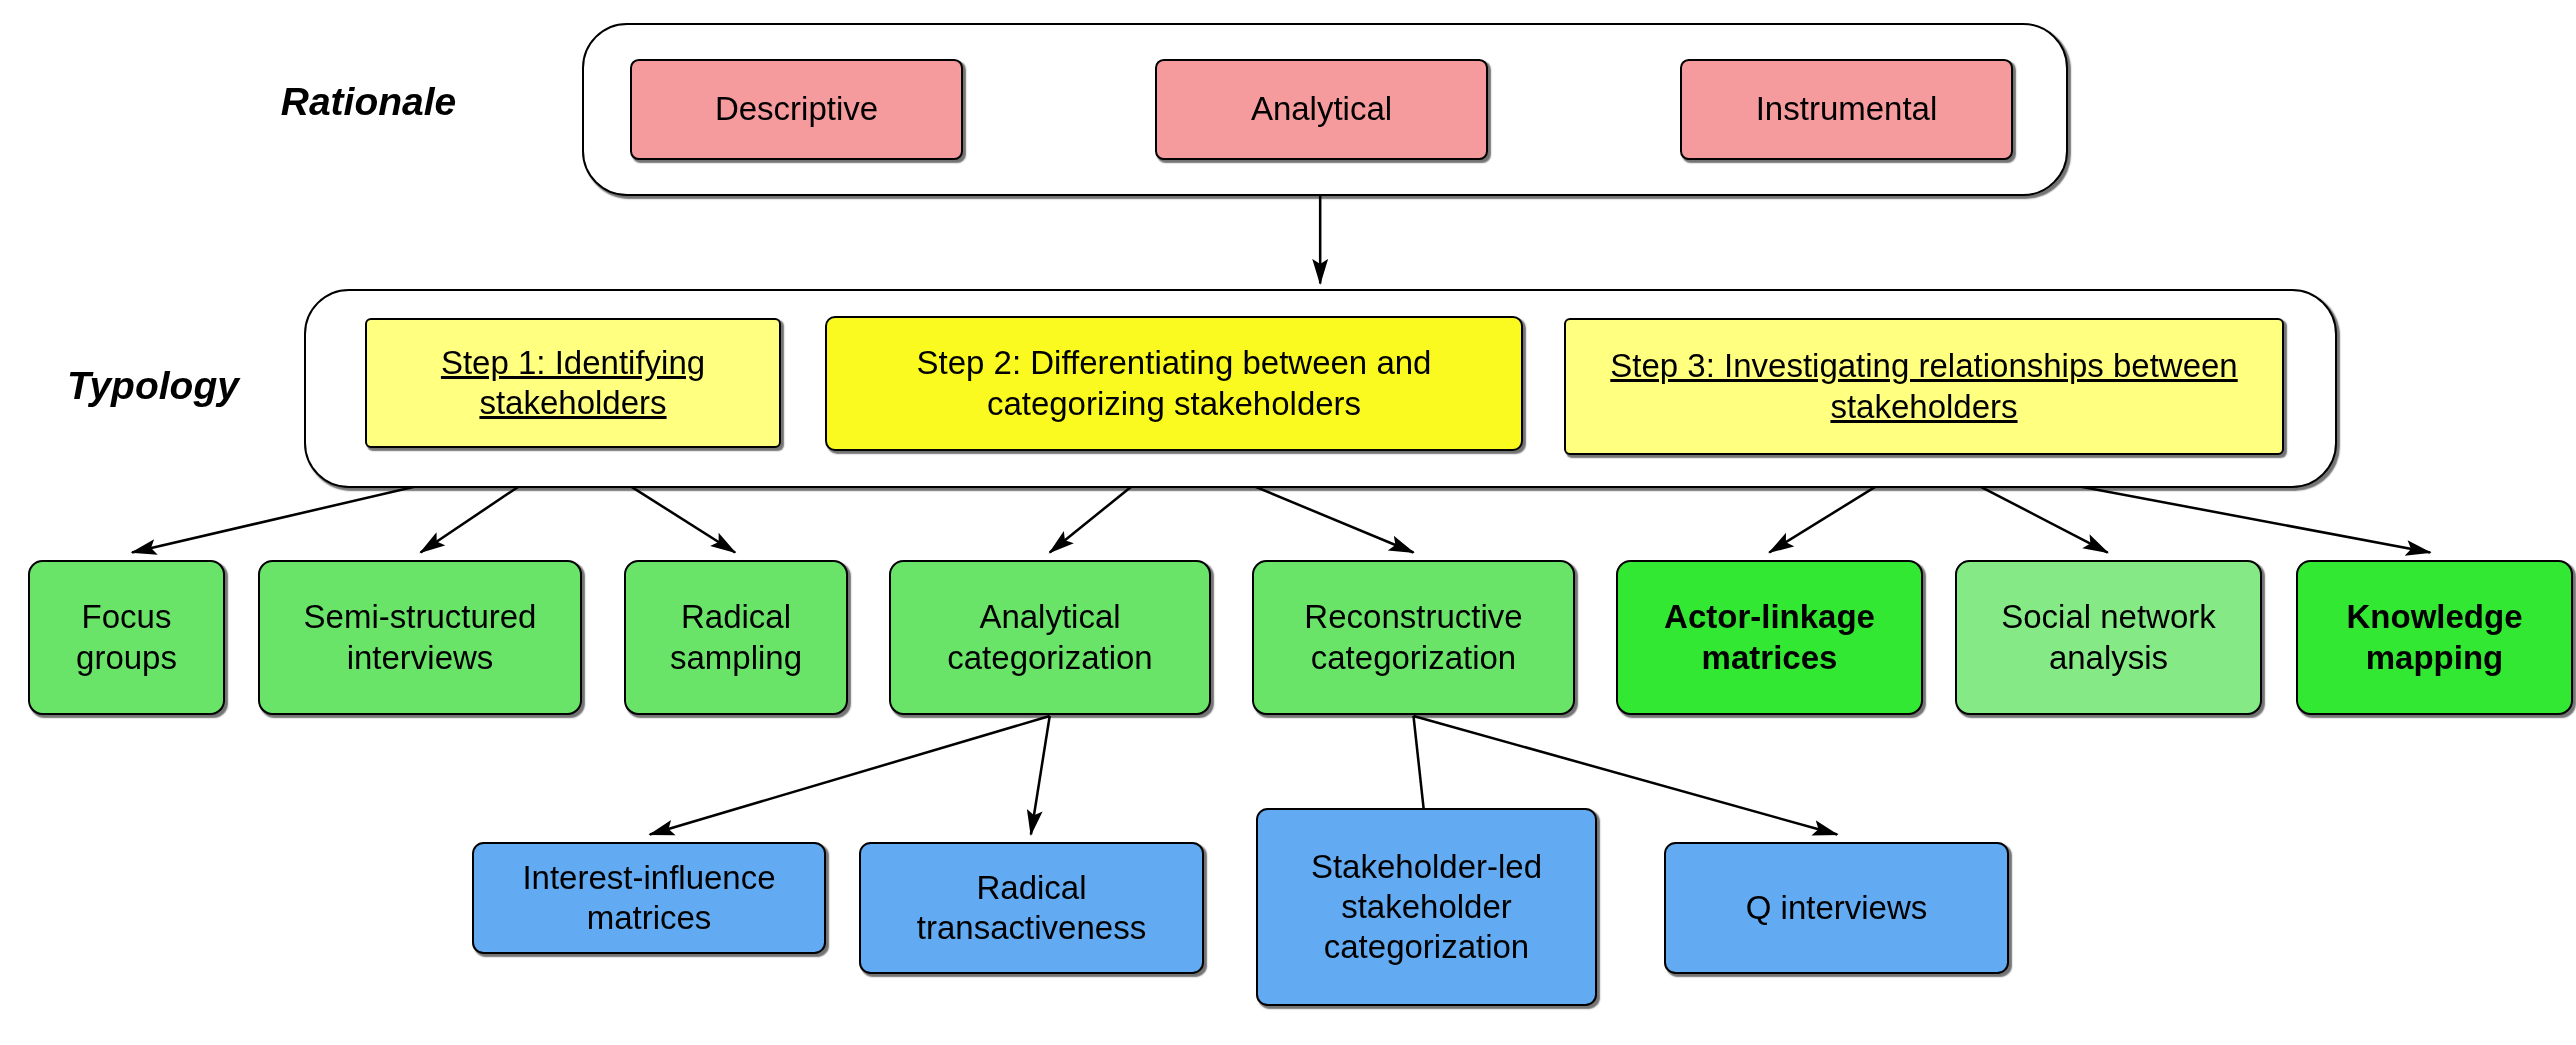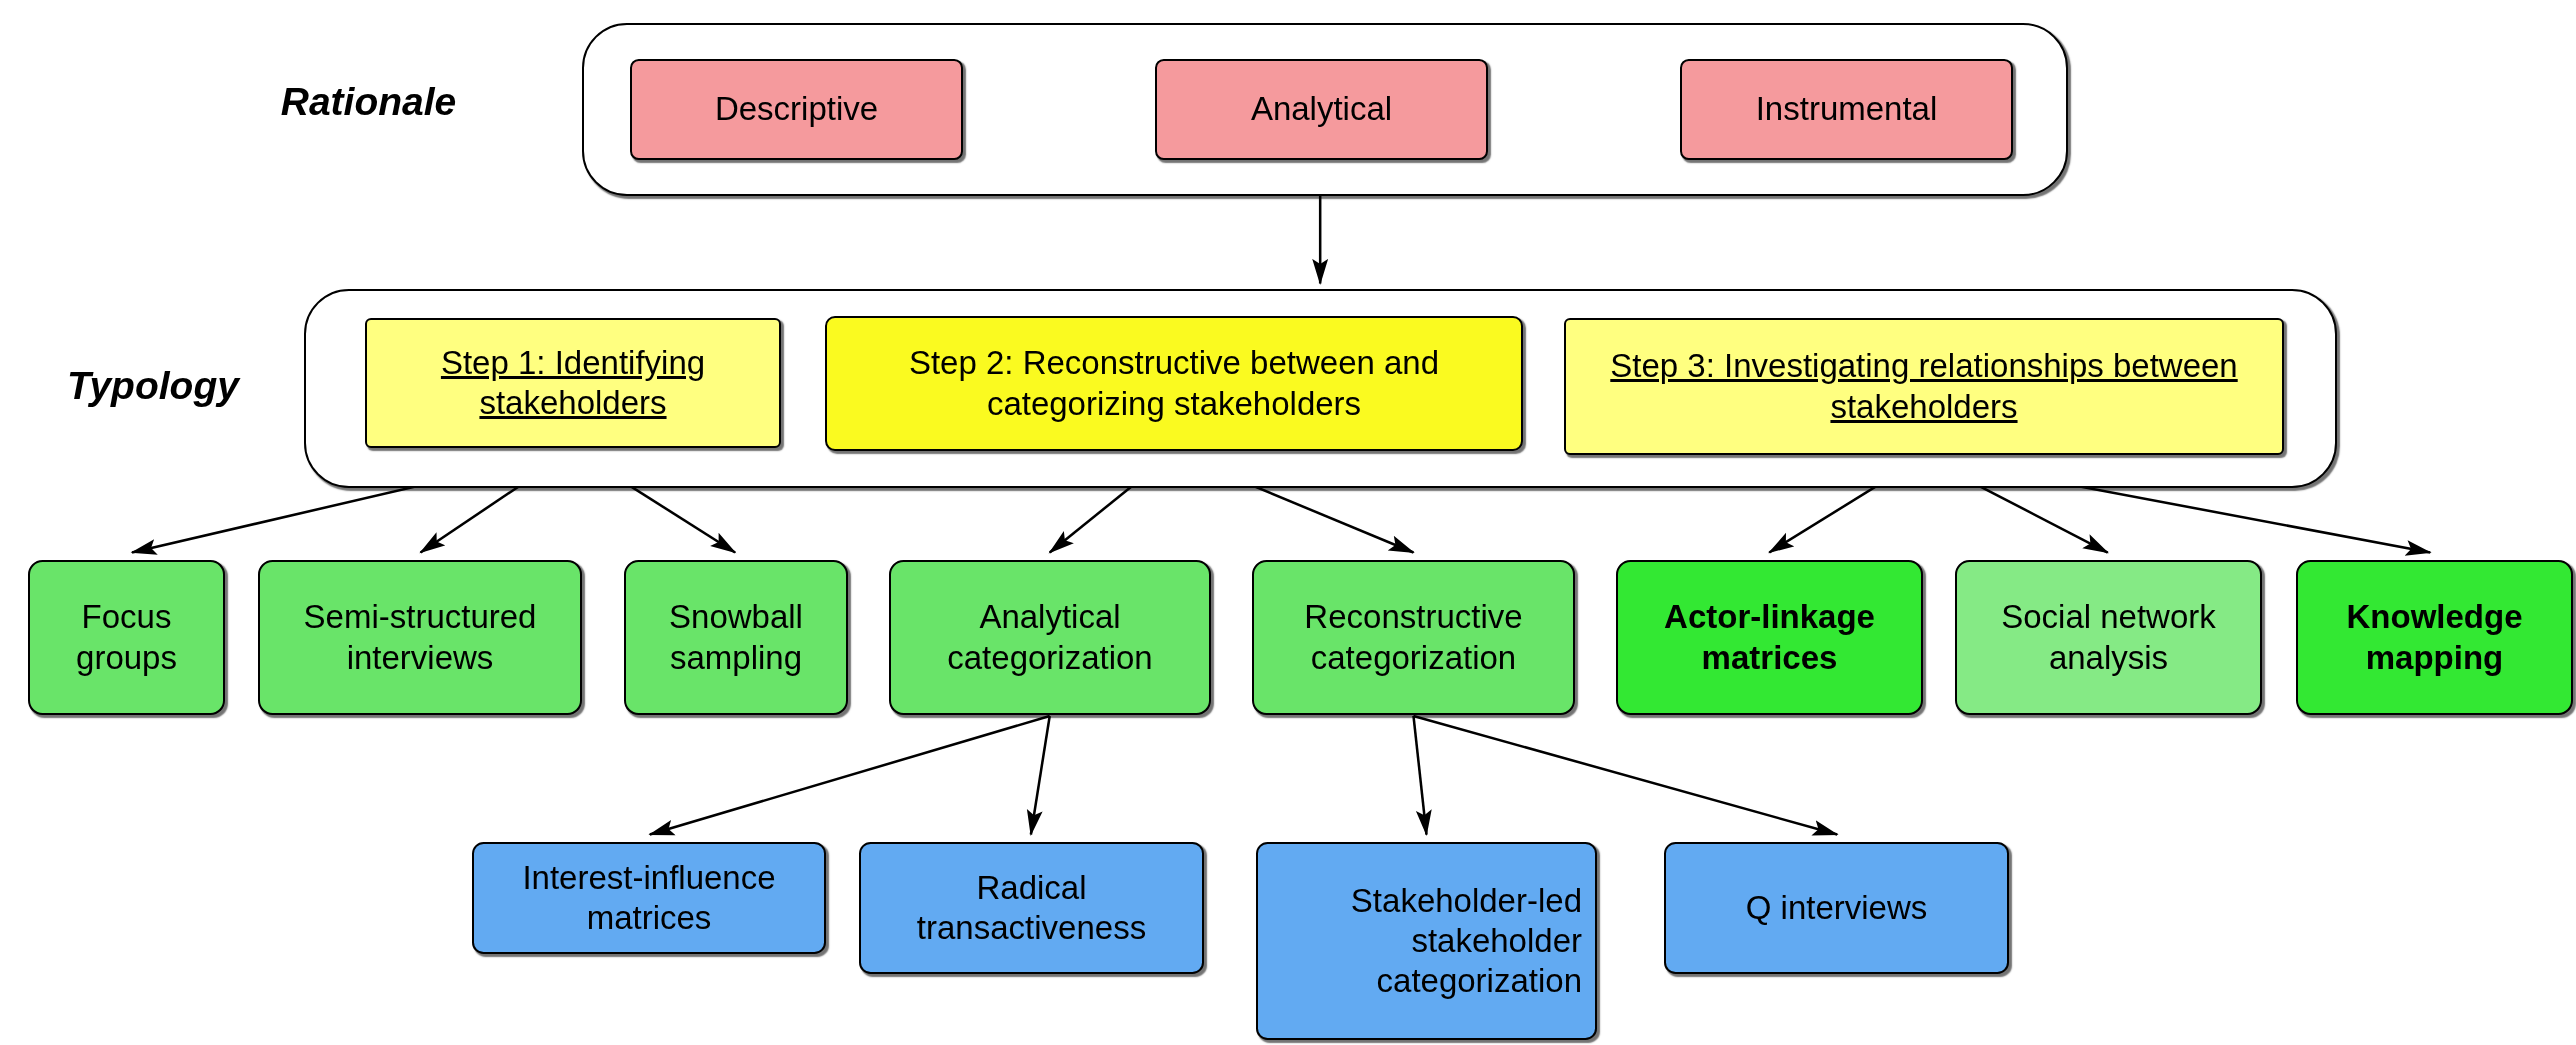--- a/index.html
+++ b/index.html
@@ -95,34 +95,34 @@
   <div class="box pink" style="left:1680px;top:59px;width:333px;height:101px;">
     <span>Instrumental</span>
   </div>
 
   <div class="container" style="left:304px;top:289px;width:2029px;height:195px;"></div>
 
   <div class="box y-pale" style="left:365px;top:318px;width:416px;height:130px;">
     <span>Step 1: Identifying stakeholders</span>
   </div>
   <div class="box y-bright" style="left:825px;top:316px;width:698px;height:135px;">
-    <span>Step 2: Reconstructive between and categorizing stakeholders</span>
+    <span>Step 2: Differentiating between and categorizing stakeholders</span>
   </div>
   <div class="box y-pale" style="left:1564px;top:318px;width:720px;height:137px;">
     <span>Step 3: Investigating relationships between stakeholders</span>
   </div>
 
   <div class="box g-mid" style="left:28px;top:560px;width:197px;height:155px;">
     <span>Focus groups</span>
   </div>
   <div class="box g-mid" style="left:258px;top:560px;width:324px;height:155px;text-align:center;">
     <span>Semi-structured interviews</span>
   </div>
   <div class="box g-mid" style="left:624px;top:560px;width:224px;height:155px;">
-    <span>Snowball sampling</span>
+    <span>Radical sampling</span>
   </div>
   <div class="box g-mid" style="left:889px;top:560px;width:322px;height:155px;">
     <span>Analytical categorization</span>
   </div>
   <div class="box g-mid" style="left:1252px;top:560px;width:323px;height:155px;">
     <span>Reconstructive categorization</span>
   </div>
   <div class="box g-bright" style="left:1616px;top:560px;width:307px;height:155px;">
     <span>Actor-linkage matrices</span>
   </div>
@@ -132,21 +132,21 @@
   <div class="box g-bright" style="left:2296px;top:560px;width:277px;height:155px;">
     <span>Knowledge mapping</span>
   </div>
 
   <div class="box blue" style="left:472px;top:842px;width:354px;height:112px;">
     <span>Interest-influence matrices</span>
   </div>
   <div class="box blue" style="left:859px;top:842px;width:345px;height:132px;">
     <span>Radical transactiveness</span>
   </div>
-  <div class="box blue" style="left:1256px;top:842px;width:341px;height:198px;text-align:right;">
+  <div class="box blue" style="left:1256px;top:808px;width:341px;height:198px;">
     <span>Stakeholder-led stakeholder categorization</span>
   </div>
   <div class="box blue" style="left:1664px;top:842px;width:345px;height:132px;">
     <span>Q interviews</span>
   </div>
 
 </div>
 
 
 </body></html>

